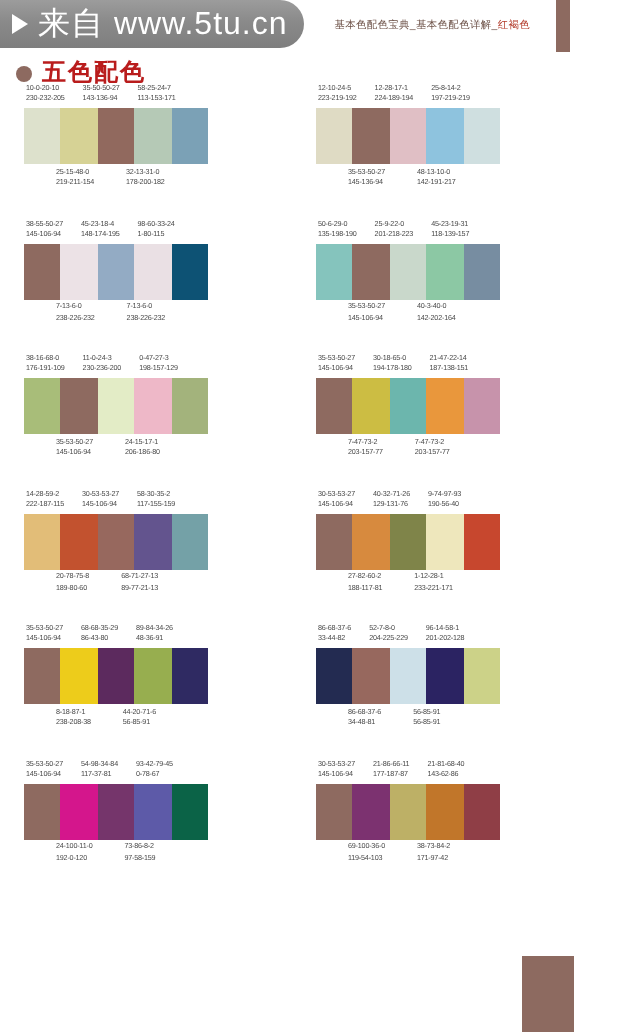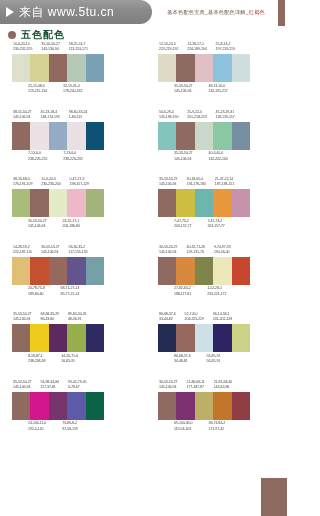--- a/index.html
+++ b/index.html
@@ -21,21 +21,21 @@
     box-sizing:border-box;padding-left:6px;
   }
   .banner-arrow{
     width:0;height:0;
     border-left:8px solid #ffffff;
     border-top:5px solid transparent;
     border-bottom:5px solid transparent;
     margin-right:5px;flex:none;
   }
   .banner-text{
-    color:#ffffff;font-size:12px;letter-spacing:.5px;white-space:nowrap;
+    color:#ffffff;font-size:16px;letter-spacing:.5px;white-space:nowrap;
   }
 
   .top-right-caption{
     position:absolute;right:22px;top:9px;
     font-size:5.2px;color:#6b4f45;white-space:nowrap;
     letter-spacing:.2px;
     text-align:right;
   }
   .top-right-caption .hl{color:#b33a2a;}
 
@@ -50,21 +50,21 @@
 
   .page-title-row{
     position:absolute;left:8px;top:28px;
     display:flex;align-items:center;
   }
   .title-bullet{
     width:8px;height:8px;border-radius:50%;
     background:#8d6a60;margin-right:5px;flex:none;
   }
   .page-title{
-    font-size:10px;font-weight:bold;color:#14532d;
+    font-size:12px;font-weight:bold;color:#b91c1c;
     letter-spacing:1px;white-space:nowrap;
   }
 
   
   .grid{
     position:absolute;left:0;top:42px;
     width:287px;
     display:grid;
     grid-template-columns:146px 141px;
     grid-auto-rows:67.5px;

